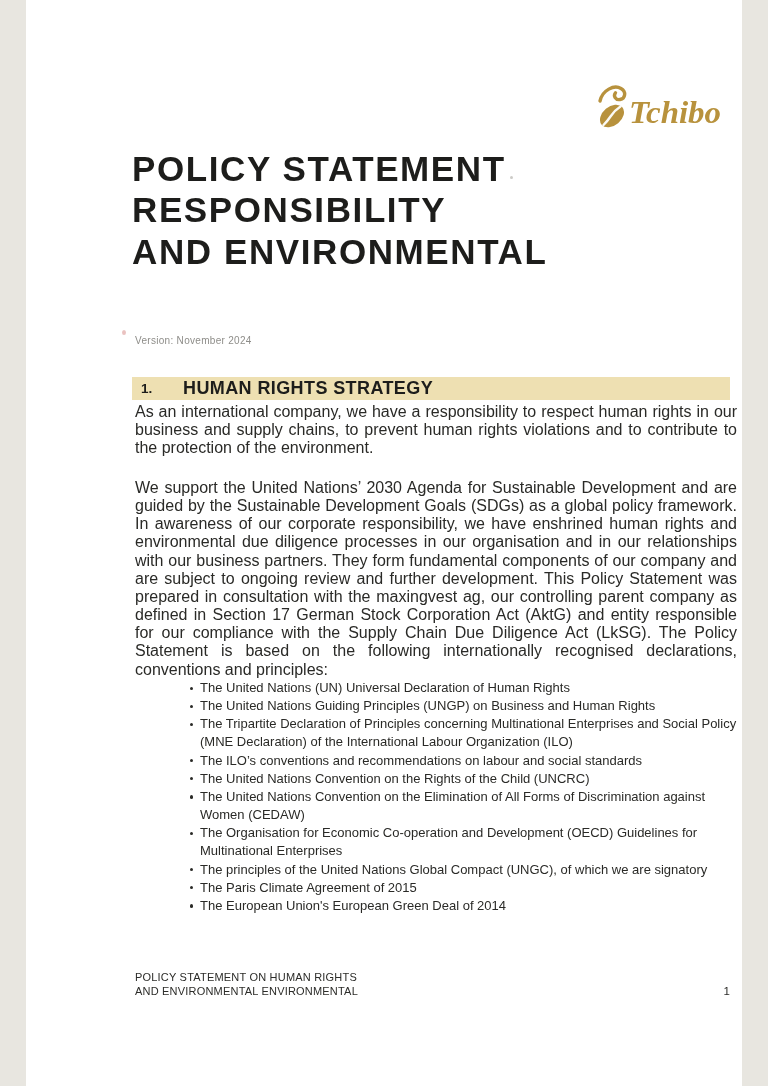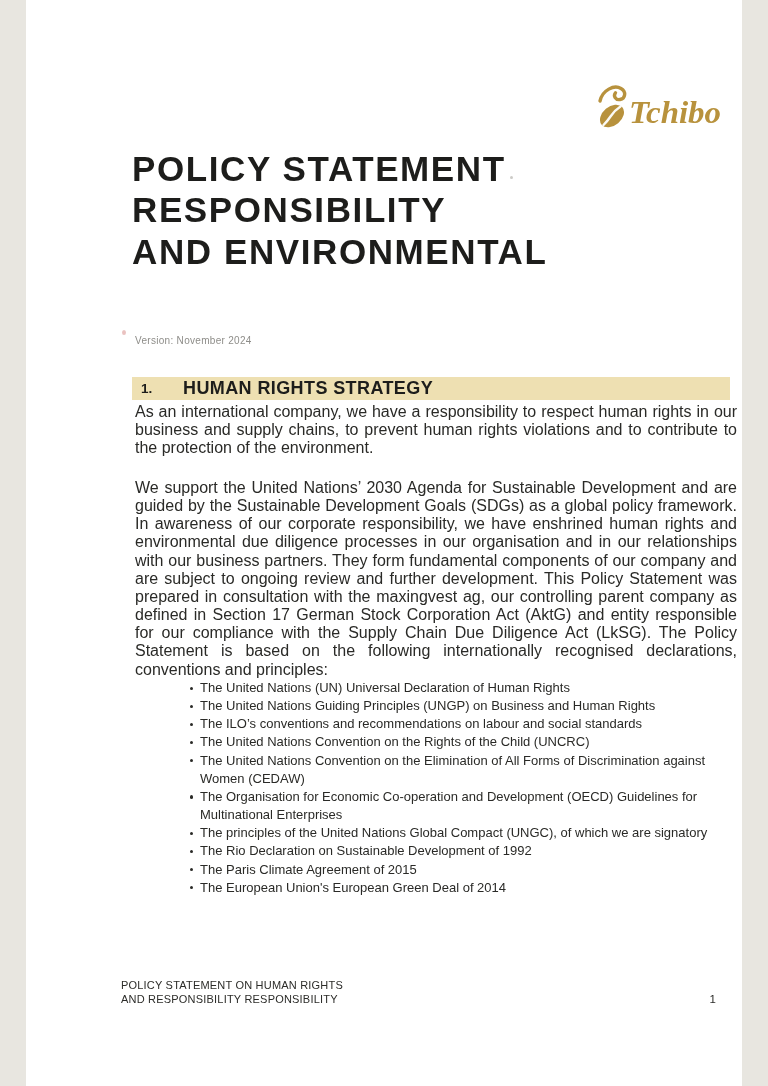--- a/index.html
+++ b/index.html
@@ -113,30 +113,29 @@
     top: 7.5px;
     width: 3.2px;
     height: 3.2px;
     border-radius: 50%;
     background: #2a2a27;
   }
 
   footer.page-footer {
     position: absolute;
     top: 971px;
-    left: 95px;
+    left: 109px;
     width: 595px;
     display: flex;
     justify-content: space-between;
     align-items: flex-end;
     font-size: 11px;
     line-height: 13.8px;
     letter-spacing: 0.2px;
     color: #2c2c29;
-    margin-top: 8px;
   }
   .page-num { font-size: 11.5px; }
 </style>
 </head>
 <body>
 
 <div class="page">
 
   <span class="speck speck-pink"></span>
   <span class="speck speck-gray"></span>
@@ -170,39 +169,39 @@
 
   <p class="body-par par-1">As an international company, we have a responsibility to respect human rights in our business and supply chains, to prevent human rights violations and to contribute to the protection of the environment.</p>
   <p class="body-par par-2">We support the United Nations’ 2030 Agenda for Sustainable Development and are guided by the Sustainable Development Goals (SDGs) as a global policy framework. In awareness of our corporate responsibility, we have enshrined human rights and environmental due diligence processes in our organisation and in our relationships with our business partners. They form fundamental components of our company and are subject to ongoing review and further development. This Policy Statement was prepared in consultation with the maxingvest ag, our controlling parent company as defined in Section 17 German Stock Corporation Act (AktG) and entity responsible for our compliance with the Supply Chain Due Diligence Act (LkSG). The Policy Statement is based on the following internationally recognised declarations, conventions and principles:</p>
 
   <ul class="bullet-list">
 
       <li><span>The United Nations (UN) Universal Declaration of Human Rights</span></li>
 
       <li><span>The United Nations Guiding Principles (UNGP) on Business and Human Rights</span></li>
 
+      <li><span>The Tripartite Declaration of Principles concerning Multinational Enterprises and Social Policy (MNE Declaration) of the International Labour Organization (ILO)</span></li>
 
       <li><span>The ILO’s conventions and recommendations on labour and social standards</span></li>
 
       <li><span>The United Nations Convention on the Rights of the Child (UNCRC)</span></li>
 
       <li><span>The United Nations Convention on the Elimination of All Forms of Discrimination against Women (CEDAW)</span></li>
 
       <li><span>The Organisation for Economic Co-operation and Development (OECD) Guidelines for Multinational Enterprises</span></li>
 
       <li><span>The principles of the United Nations Global Compact (UNGC), of which we are signatory</span></li>
 
-      <li><span>The Rio Declaration on Sustainable Development of 1992</span></li>
 
       <li><span>The Paris Climate Agreement of 2015</span></li>
 
       <li><span>The European Union's European Green Deal of 2014</span></li>
     </ul>
 
   <footer class="page-footer">
     <div class="footer-left">
       <div>POLICY STATEMENT ON HUMAN RIGHTS</div>
-      <div>AND RESPONSIBILITY RESPONSIBILITY</div>
+      <div>AND ENVIRONMENTAL ENVIRONMENTAL</div>
     </div>
     <div class="page-num">1</div>
   </footer>
 
 </div>
 
 </body></html>

